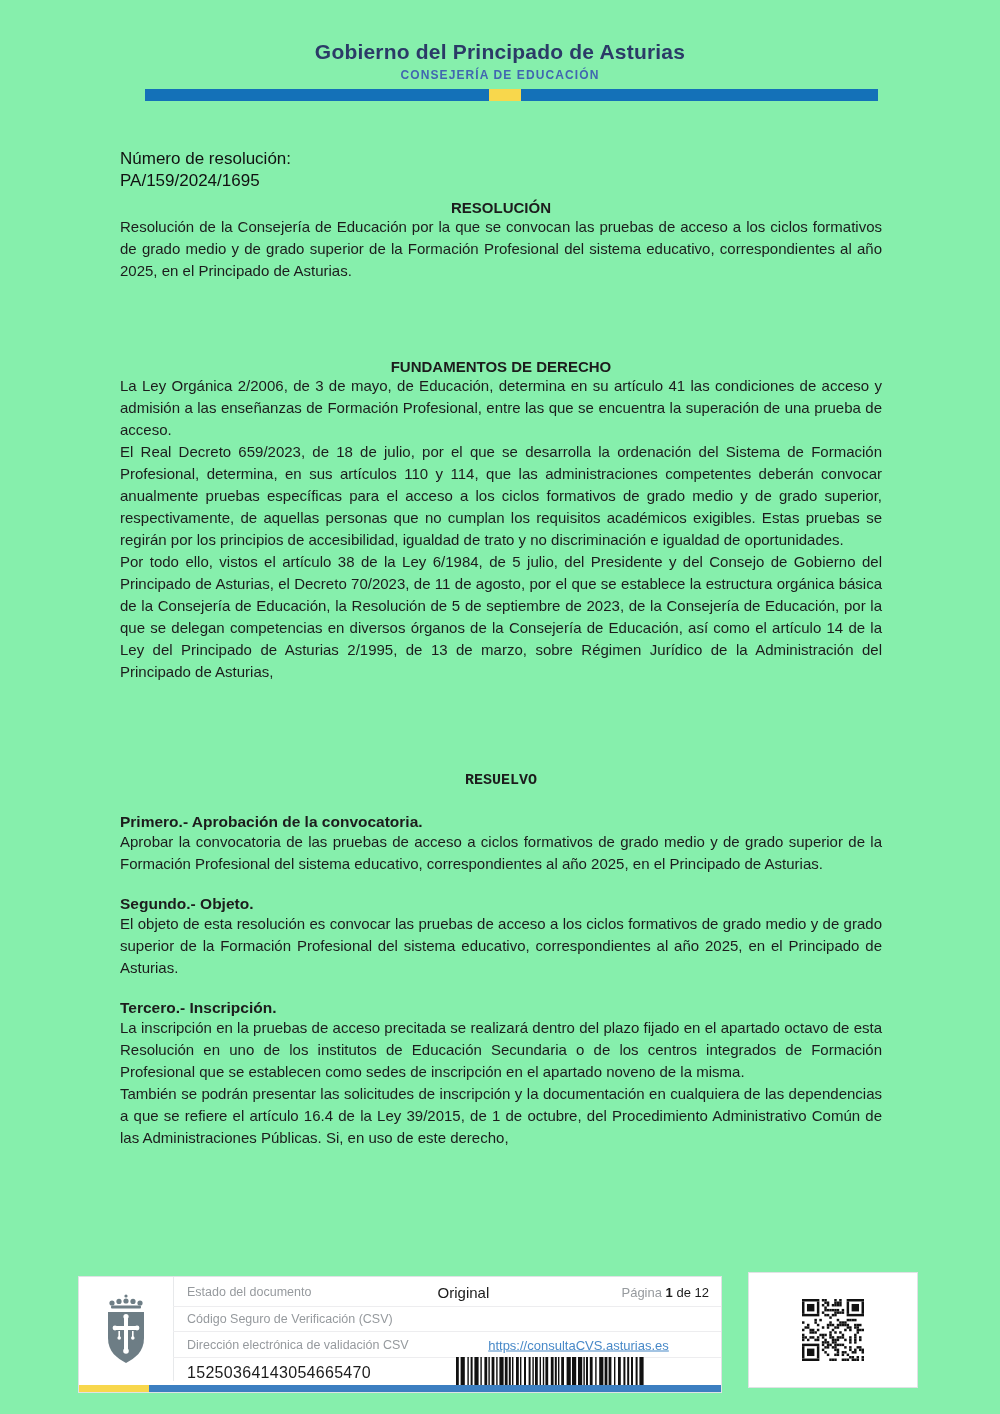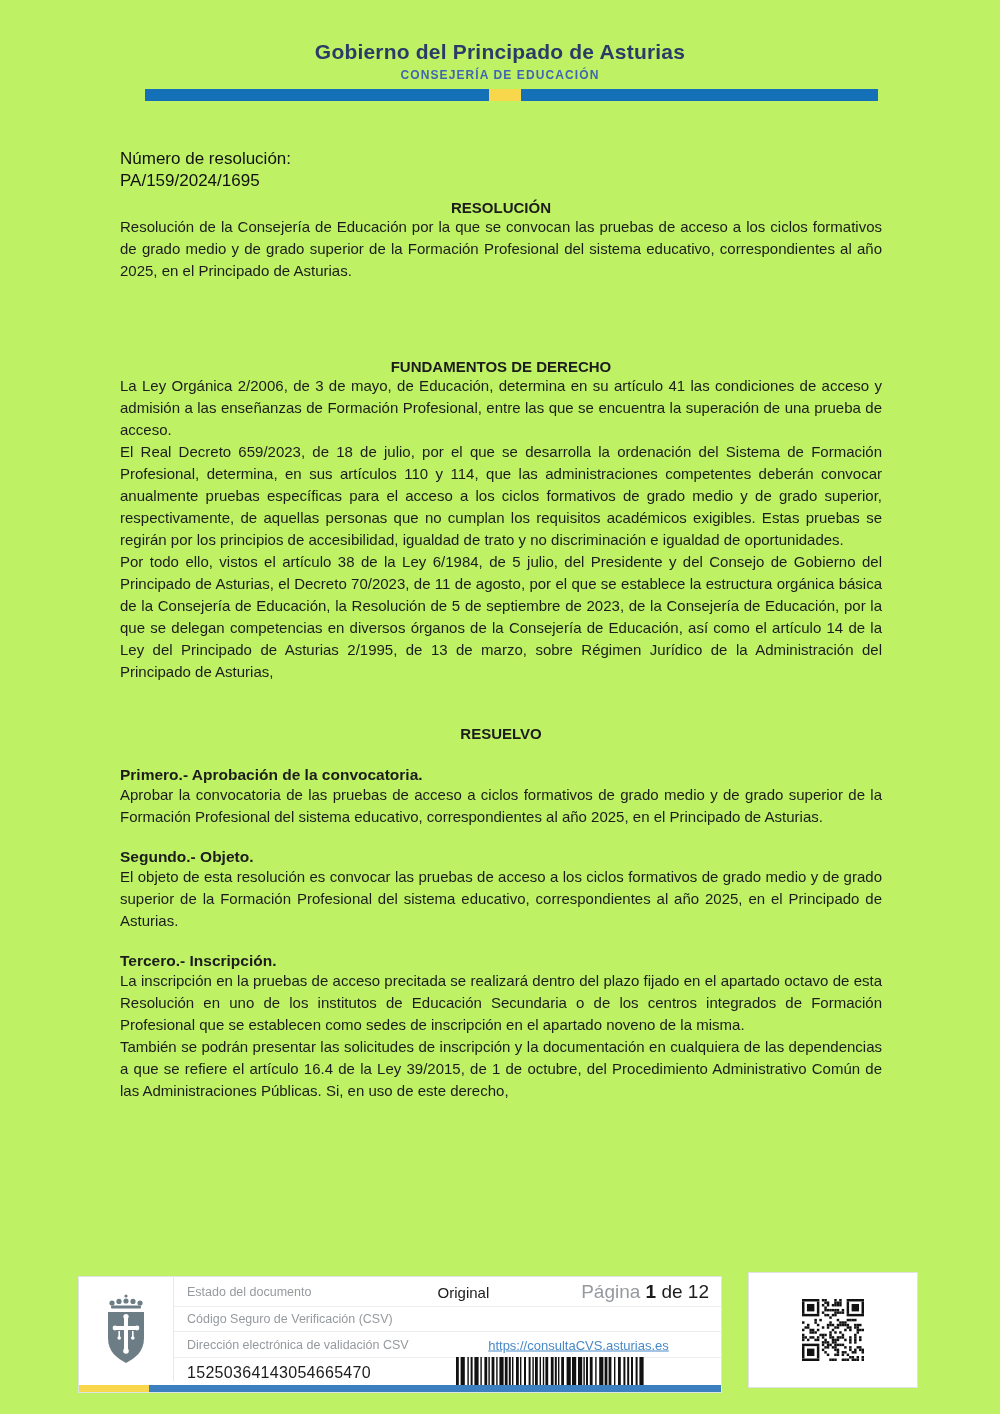--- a/index.html
+++ b/index.html
@@ -1,19 +1,19 @@
 <!DOCTYPE html>
 <html><head>
 <meta charset="utf-8">
 <style>
   html,body{margin:0;padding:0;background:#ffffff;}
   .page{
     position:relative;
     width:1000px;height:1414px;
-    background:#bef264;
+    background:#86efac;
     font-family:"Liberation Sans","DejaVu Sans",sans-serif;
     color:#1c1c1c;
     overflow:hidden;
   }
   
   .header{position:absolute;top:40px;left:0;width:1000px;text-align:center;}
   .header-title{font-size:21px;font-weight:bold;color:#2b3a67;letter-spacing:.2px;}
   .header-subtitle{font-size:12px;color:#4166b0;letter-spacing:1.1px;margin-top:4px;font-weight:bold;}
   .header-bar{position:absolute;top:89px;left:145px;width:733px;height:12px;background:#1471b8;}
   .header-bar .bar-yellow{position:absolute;left:344px;top:0;width:32px;height:12px;background:#f8d74c;}
@@ -21,41 +21,41 @@
   .content{position:absolute;left:120px;top:148px;width:762px;}
   .meta{font-size:17px;line-height:22px;color:#111;}
   .doc-title{text-align:center;font-weight:bold;font-size:15px;margin-top:7px;}
   p.body{font-size:15px;line-height:22px;text-align:justify;margin:0;}
   .h-center{text-align:center;font-weight:bold;font-size:15px;margin:0;}
   .h-sub{font-weight:bold;font-size:15.5px;margin:0;}
   .mt-intro{margin-top:24px;}
   .mt-fund{margin-top:76px;}
   .mt-p1{margin-top:32px;}
   .mt-p{margin-top:22px;}
-  .mt-res{margin-top:42px;}
+  .mt-res{margin-top:89px;font-family:Liberation Mono, monospace;}
   .mt-sec1{margin-top:24px;}
   .mt-after-h{margin-top:14px;}
   .mt-h{margin-top:20px;}
   
   .footer-box{
     position:absolute;left:78px;top:1276px;width:644px;height:117px;
     border:1px solid #e0e2e5;box-sizing:border-box;background:#fff;
   }
   .shield-cell{position:absolute;left:0;top:0;width:94px;height:104px;
     border-right:1px solid #e7e9eb;display:flex;align-items:center;justify-content:center;}
   .ftable{position:absolute;left:94px;top:0;right:0;height:110px;font-size:12.5px;color:#969a9e;}
   .frow{position:relative;box-sizing:border-box;border-bottom:1px solid #ededef;}
   .frow-1{height:30px;}
   .frow-2{height:26px;}
   .frow-3{height:25px;}
   .frow-4{height:29px;border-bottom:none;}
   .flabel{position:absolute;left:14px;top:50%;transform:translateY(-50%);white-space:nowrap;}
   .fvalue-original{position:absolute;left:53%;top:50%;transform:translate(-50%,-50%);
     color:#1c1c1c;font-size:15px;}
-  .fpage{position:absolute;right:12px;top:50%;transform:translateY(-50%);color:#969a9e;font-size:19px;white-space:nowrap;margin-left:40px;}
+  .fpage{position:absolute;right:12px;top:50%;transform:translateY(-50%);color:#969a9e;font-size:13px;white-space:nowrap;margin-left:40px;}
   .fpage .pnum{color:#1c1c1c;font-weight:bold;}
   .fpage .ptot{color:#1c1c1c;}
   .flink{position:absolute;left:74%;top:50%;transform:translate(-50%,-50%);
     color:#4889c8;text-decoration:underline;font-size:13px;white-space:nowrap;}
   .fcsv{position:absolute;left:14px;top:50%;transform:translateY(-50%);
     color:#1c1c1c;font-size:16px;letter-spacing:.3px;}
   .fbarcode{position:absolute;right:77px;bottom:2px;}
   .footer-bars{position:absolute;left:0;bottom:0;width:100%;height:7px;}
   .footer-bars .fb-yellow{position:absolute;left:0;top:0;width:70px;height:7px;background:#f8d74c;}
   .footer-bars .fb-blue{position:absolute;left:70px;top:0;right:0;height:7px;background:#3c7fc1;}

